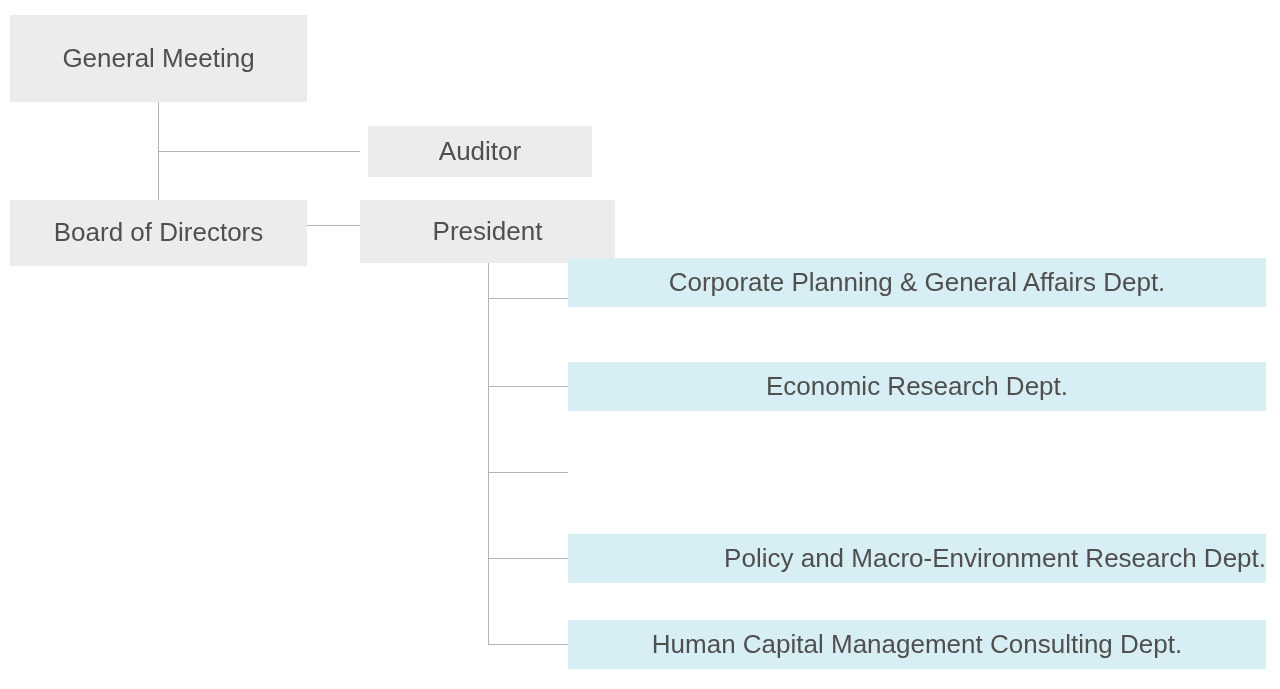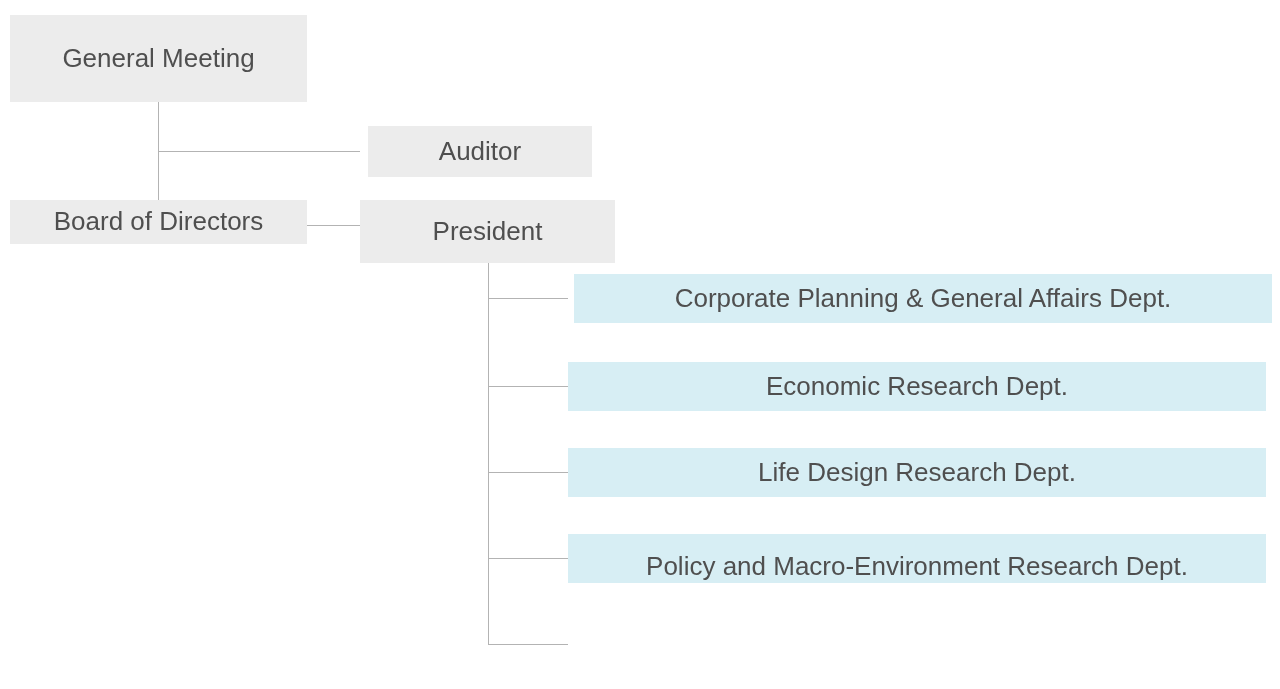--- a/index.html
+++ b/index.html
@@ -15,38 +15,38 @@
     position: relative;
     width: 1280px;
     height: 689px;
     background: var(--background);
     font-family: "Liberation Sans", "DejaVu Sans", sans-serif;
     overflow: hidden;
   }
   .node {
     position: absolute;
     display: flex;
-    flex-direction: row;
+    flex-direction: column;
     align-items: center;
     justify-content: center;
     text-align: center;
     color: var(--text);
     font-size: 26px;
     line-height: 1.28;
   }
   .gray { background: var(--box-gray); }
   .blue { background: var(--box-blue); }
 
   #node-general-meeting { left: 10px;  top: 15px;  width: 297px; height: 87px; }
   #node-auditor         { left: 368px; top: 126px; width: 224px; height: 51px; }
-  #node-board           { left: 10px;  top: 200px; width: 297px; height: 44px; }
+  #node-board           { left: 10px;  top: 200px; width: 297px; height: 66px; }
   #node-president       { left: 360px; top: 200px; width: 255px; height: 63px; }
 
   .dept { left: 568px; width: 698px; height: 49px; }
-  #dept-0 { top: 274px; margin-left: 6px; }
+  #dept-0 { top: 258px; }
   #dept-1 { top: 362px; text-align: center; }
   #dept-2 { top: 448px; }
   #dept-3 { top: 534px; align-items: flex-end; }
   #dept-4 { top: 620px; }
 
   .line { position: absolute; background: var(--line); }
   #line-gm-board   { left: 158px; top: 102px; width: 1px;  height: 98px; }
   #line-to-auditor { left: 158px; top: 151px; width: 202px; height: 1px; }
   #line-board-president { left: 307px; top: 225px; width: 53px; height: 1px; }
   #line-president-trunk { left: 488px; top: 250px; width: 1px; height: 395px; }
@@ -87,20 +87,20 @@
   <div class="node gray" id="node-president">
     <span>President</span>
   </div>
 
   <div class="node blue dept" id="dept-0">
     <span>Corporate Planning &amp; General Affairs Dept.</span>
   </div>
   <div class="node blue dept" id="dept-1">
     <span>Economic Research Dept.</span>
   </div>
-  <div class="node blue dept" id="dept-2">
-    <span>Life Design Research Dept.</span>
-  </div>
   <div class="node blue dept" id="dept-3">
     <span>Policy and Macro-Environment Research Dept.</span>
+  </div>
+  <div class="node blue dept" id="dept-4">
+    <span>Human Capital Management Consulting Dept.</span>
   </div>
 
 </div>
 
 </body></html>

